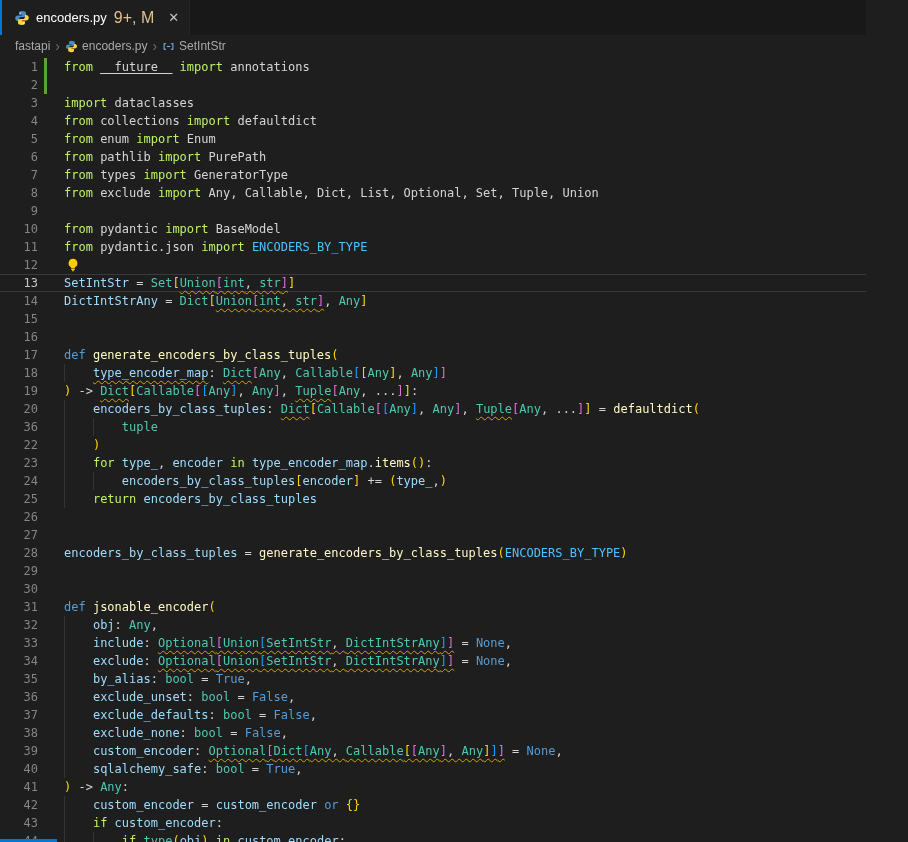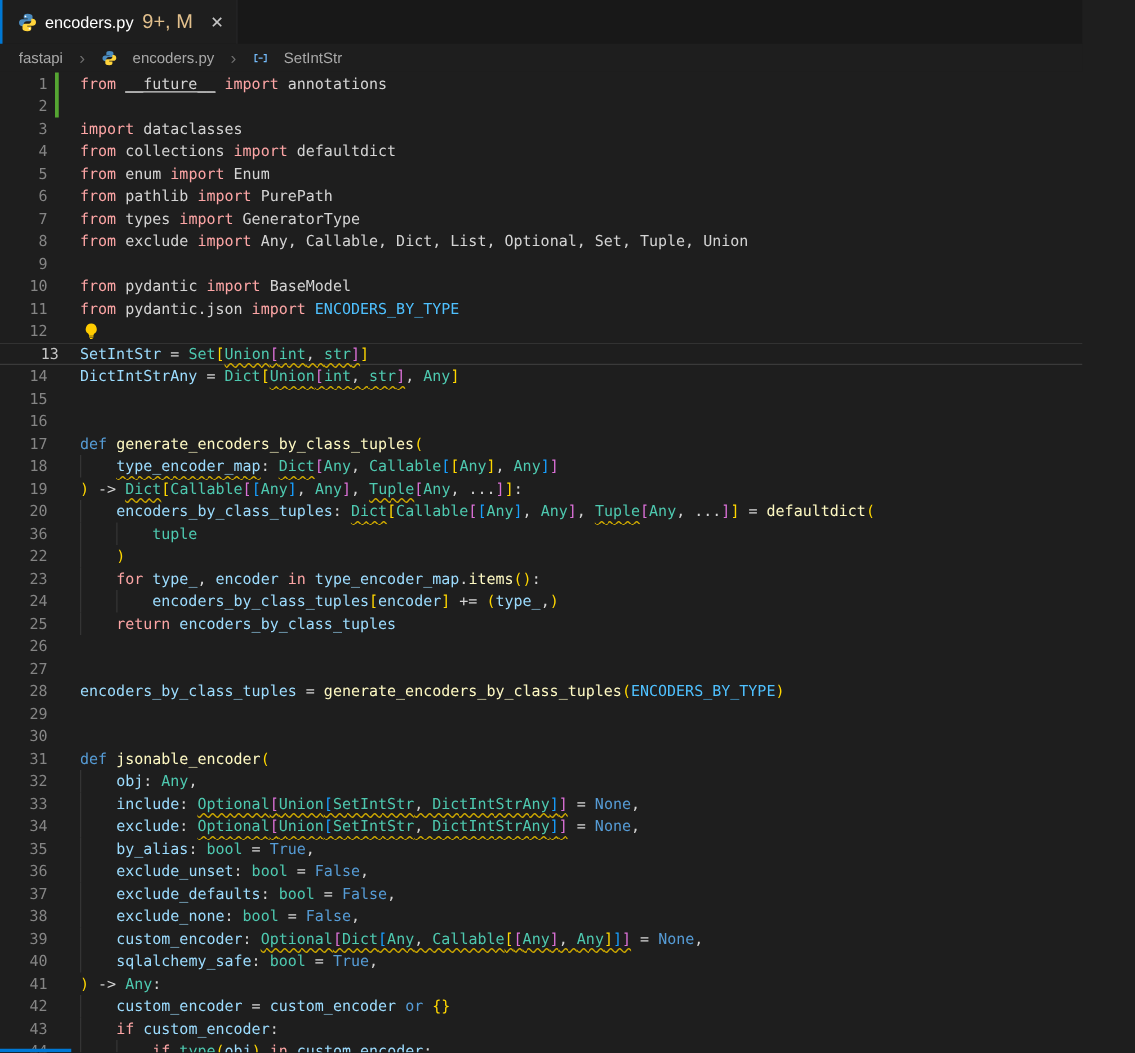--- a/index.html
+++ b/index.html
@@ -11,37 +11,37 @@
   .accent-left{position:absolute;left:0;top:0;width:2px;height:35px;background:#0078d4;z-index:2;}
   .tab{display:flex;align-items:center;gap:6px;padding:0 10px 0 14px;background:#1e1e1e;
        border-right:1px solid #252526;cursor:pointer;}
   .tab .fname{color:#ffffff;font-size:13px;}
   .tab .badges{color:#e2c08d;font-size:16px;margin-left:1px;}
   .tab .close{color:#c5c5c5;font-size:13px;margin-left:8px;}
   .tabicon svg,.bcicon svg{display:block;}
 
   
   #breadcrumb{height:22px;display:flex;align-items:center;padding-left:15px;font-size:12px;
-              color:#a9a9a9;gap:12px;background:#1e1e1e;}
+              color:#a9a9a9;gap:4px;background:#1e1e1e;}
   #breadcrumb .bc{cursor:pointer;}
   .sep{color:#6e6e6e;font-size:14px;line-height:1;margin:0 1px;}
 
   
   #editor{position:relative;font-family:"DejaVu Sans Mono",monospace;font-size:12px;margin-top:1px;}
   .row{position:relative;height:18px;line-height:18px;}
   .row.cur{box-shadow:inset 0 1px 0 #3a3a3a,inset 0 -1px 0 #3a3a3a;}
   .ln{position:absolute;left:0;top:0;width:38px;text-align:right;color:#858585;}
-  .row.cur .ln{color:#c6c6c6;margin-left:9px;}
+  .row.cur .ln{color:#c6c6c6;}
   .gitbar{position:absolute;left:44px;top:0;width:3px;height:18px;background:#55a532;}
   .codeline{position:absolute;left:64px;top:0;right:0;height:18px;white-space:pre;}
   .guide{position:absolute;top:0;width:1px;height:18px;background:#343434;}
   .bulb{position:absolute;left:2px;top:2px;}
 
   
-  .k{color:#fca5a5}.b{color:#569cd6}.t{color:#4ec9b0}.f{color:#fef9c3}
+  .k{color:#bef264}.b{color:#569cd6}.t{color:#4ec9b0}.f{color:#fef9c3}
   .v{color:#9cdcfe}.c{color:#4fc1ff}.p{color:#d4d4d4}
   .g1{color:#ffd700}.g2{color:#da70d6}.g3{color:#179fff}
   .u{text-decoration:underline;text-underline-offset:2px;}
   .w{text-decoration:underline;text-decoration-style:wavy;text-decoration-color:#cca700;
      text-decoration-thickness:1px;text-underline-offset:3px;}
 
   .bottom-accent{position:absolute;left:0;bottom:0;width:57px;height:3px;background:#0078d4;z-index:3;}
 </style>
 </head>
 <body>

